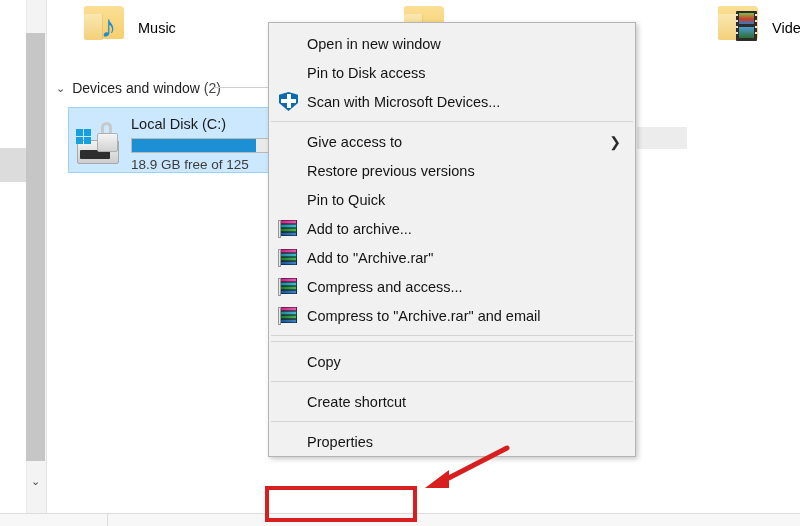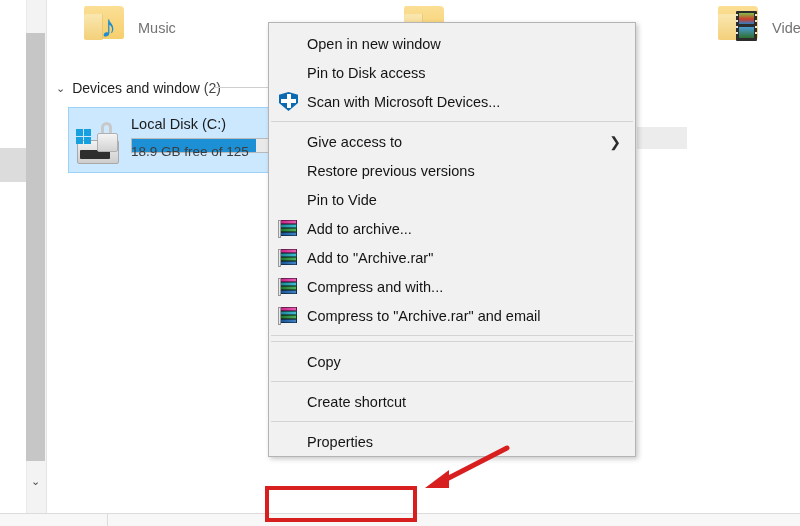--- a/index.html
+++ b/index.html
@@ -70,21 +70,21 @@
   }
 
   
   .folder-tile {
     position: absolute;
     display: flex;
     align-items: flex-start;
   }
   .folder-label {
     font-size: 14.5px;
-    color: #737373;
+    color: #000000;
     white-space: nowrap;
     padding-top: 18px;
     padding-left: 10px;
   }
   .folder-icon {
     position: relative;
     width: 48px;
     height: 42px;
   }
   .folder-icon .back {
@@ -254,21 +254,21 @@
   }
   .drive-bar-fill {
     position: absolute;
     left: 0; top: 0;
     height: 100%;
     background: #1d8fd4;
   }
   .drive-free {
     position: absolute;
     left: 62px;
-    top: 36px;
+    top: 49px;
     font-size: 13.5px;
     color: #3c3c3c;
     white-space: nowrap;
   }
 
   
   .filler-block {
     position: absolute;
     left: 637px;
     top: 127px;
@@ -530,21 +530,21 @@
         <span class="ctx-icon-slot"></span>
         <span class="ctx-label">Give access to</span>
         <span class="ctx-submenu-arrow">❯</span>
       </div>
       <div class="ctx-item">
         <span class="ctx-icon-slot"></span>
         <span class="ctx-label">Restore previous versions</span>
       </div>
       <div class="ctx-item">
         <span class="ctx-icon-slot"></span>
-        <span class="ctx-label">Pin to Vide</span>
+        <span class="ctx-label">Pin to Quick</span>
       </div>
       <div class="ctx-item">
         <span class="ctx-icon-slot">
           <span class="books">
             <span class="bk b1"></span>
             <span class="bk b2"></span>
             <span class="bk b3"></span>
             <span class="bk b4"></span>
             <span class="spineL"></span>
           </span>
@@ -566,21 +566,21 @@
       <div class="ctx-item">
         <span class="ctx-icon-slot">
           <span class="books">
             <span class="bk b1"></span>
             <span class="bk b2"></span>
             <span class="bk b3"></span>
             <span class="bk b4"></span>
             <span class="spineL"></span>
           </span>
         </span>
-        <span class="ctx-label">Compress and with...</span>
+        <span class="ctx-label">Compress and access...</span>
       </div>
       <div class="ctx-item">
         <span class="ctx-icon-slot">
           <span class="books">
             <span class="bk b1"></span>
             <span class="bk b2"></span>
             <span class="bk b3"></span>
             <span class="bk b4"></span>
             <span class="spineL"></span>
           </span>

